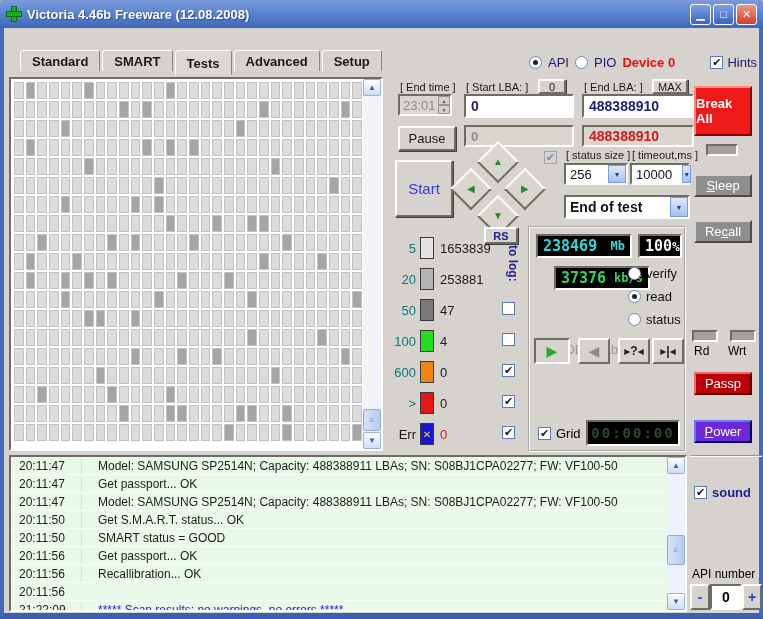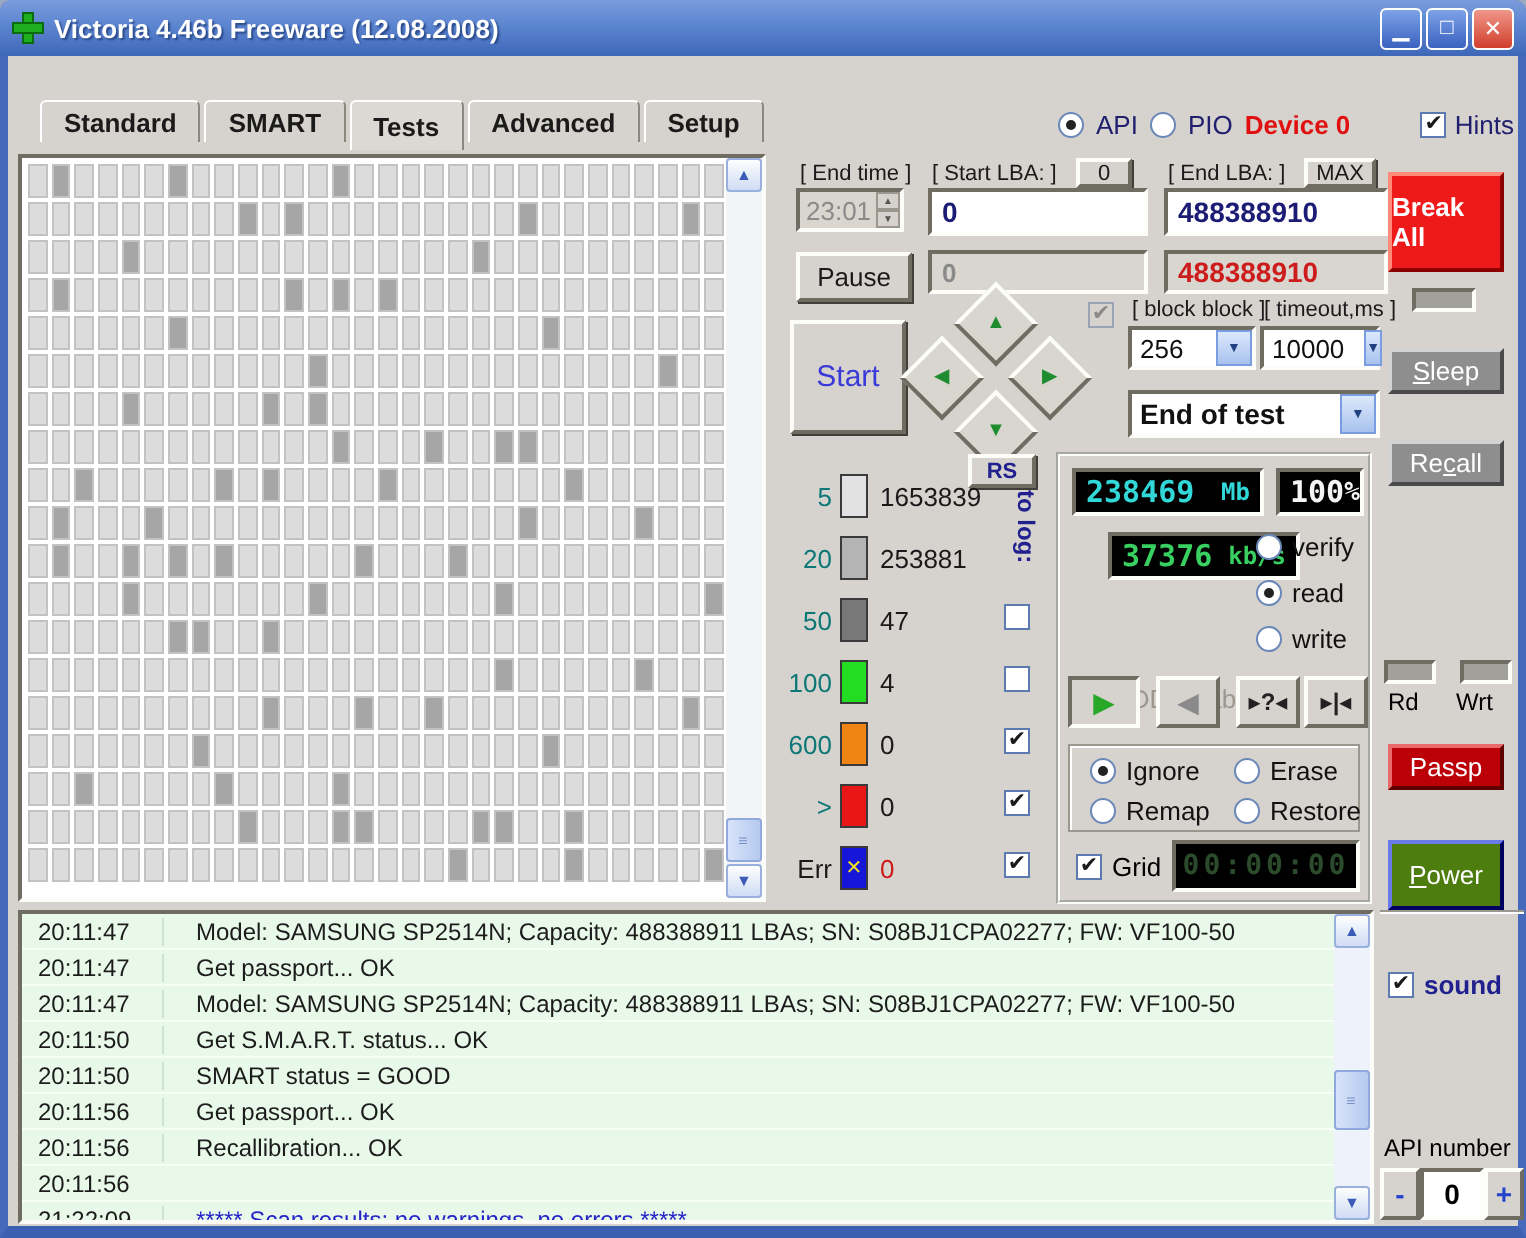--- a/index.html
+++ b/index.html
@@ -772,21 +772,21 @@
         </div>
       <div class="dia" style="left:54px;top:27px;">
           <span>▶</span>
         </div>
       <div class="dia" style="left:27px;top:54px;">
           <span>▼</span>
         </div>
     </div>
     <span class="abs cb dis" style="left:158px;top:76px;">✔</span>
 
-    <div class="abs lbl" style="left:180px;top:74px;">[ block block ]</div>
+    <div class="abs lbl" style="left:180px;top:74px;">[ status size ]</div>
     <div class="abs sunk dd" style="left:178px;top:88px;width:64px;height:22px;">
       <span class="val">256</span>
       <span class="arrow">▼</span>
     </div>
     <div class="abs lbl" style="left:246px;top:74px;">[ timeout,ms ]</div>
     <div class="abs sunk dd" style="left:244px;top:88px;width:60px;height:22px;gap:10px;">
       <span class="val">10000</span>
       <span class="arrow">▼</span>
     </div>
     <div class="abs sunk dd" style="left:178px;top:120px;width:126px;height:24px;">
@@ -855,52 +855,34 @@
           <div class="radrow" style="left: 98px; top: 38px;">
             <span class="radio"></span>
             <span>verify</span>
           </div>
           <div class="radrow" style="left: 98px; top: 61px;">
             <span class="radio sel"></span>
             <span>read</span>
           </div>
           <div class="radrow" style="left: 98px; top: 84px;">
             <span class="radio"></span>
-            <span>write</span>
+            <span>status</span>
           </div>
         </div>
       <div class="transport" style="left:4px;width:36px;border-color:#6f6d62 #fcfcf8 #fcfcf8 #6f6d62;">
           <span style="color:#28a828;font-size:14px;">▶</span>
         </div>
       <div class="transport" style="left:48px;width:32px;">
           <span style="color:#8a8a8a;font-size:14px;">◀</span>
         </div>
       <div class="transport" style="left:88px;width:32px;">
           <span>▸?◂</span>
         </div>
       <div class="transport" style="left:122px;width:32px;">
           <span>▸|◂</span>
-        </div>
-      <div id="actionbox">
-          <div class="radrow" style="left: 10px; top: 5px;">
-            <span class="radio sel"></span>
-            <span>Ignore</span>
-          </div>
-          <div class="radrow" style="left: 82px; top: 5px;">
-            <span class="radio"></span>
-            <span>Erase</span>
-          </div>
-          <div class="radrow" style="left: 10px; top: 25px;">
-            <span class="radio"></span>
-            <span>Remap</span>
-          </div>
-          <div class="radrow" style="left: 82px; top: 25px;">
-            <span class="radio"></span>
-            <span>Restore</span>
-          </div>
         </div>
       <div class="abs" style="left:8px;top:198px;display:flex;align-items:center;gap:5px;">
         <span class="cb">✔</span>
         <span style="font-size:13px;">Grid</span>
       </div>
       <div class="abs sunk lcd" style="left:56px;top:192px;width:94px;height:26px;justify-content:center;">
         <span style="color:#2c4a2c;font-size:14px;letter-spacing:2px;">00:00:00</span>
       </div>
     </div>
   <span class="cb abs" style="left: 116px; top: 227px;"></span>
@@ -917,21 +899,21 @@
         <span><span class="u">S</span><span>leep</span></span>
       </div>
     <div class="sidebtn" style="top:145px;height:23px;background:#8e8e8e;border-color:#d2d2d2 #4a4a4a #4a4a4a #d2d2d2;">
         <span><span>Re</span><span class="u">c</span><span>all</span></span>
       </div>
     <div class="led" style="left:2px;top:255px;width:26px;height:12px;"></div>
     <div class="led" style="left:40px;top:255px;width:26px;height:12px;"></div>
     <div class="abs" style="left:4px;top:269px;font-size:12px;">Rd</div>
     <div class="abs" style="left:38px;top:269px;font-size:12px;">Wrt</div>
     <div class="sidebtn" style="top:297px;height:23px;background:#bc0008;border-color:#e86a6a #600000 #600000 #e86a6a;">Passp</div>
-    <div class="sidebtn" style="top:345px;height:35px;background:#4d7c0f;border-color:#6a7ae8 #000060 #000060 #6a7ae8;">
+    <div class="sidebtn" style="top:345px;height:23px;background:#6d28d9;border-color:#6a7ae8 #000060 #000060 #6a7ae8;">
         <span><span class="u">P</span><span>ower</span></span>
       </div>
     <div class="abs" style="left:0;top:380px;width:72px;border-top:1px solid #9a988e;border-bottom:1px solid #fff;"></div>
     <div class="abs" style="left:4px;top:410px;display:flex;align-items:center;gap:5px;">
       <span class="cb">✔</span>
       <span style="font-size:13px;font-weight:bold;color:#20208e;">sound</span>
     </div>
     <div class="abs" style="left:2px;top:492px;font-size:12px;">API number</div>
     <div id="api-spin">
       <div class="spbtn">-</div>

